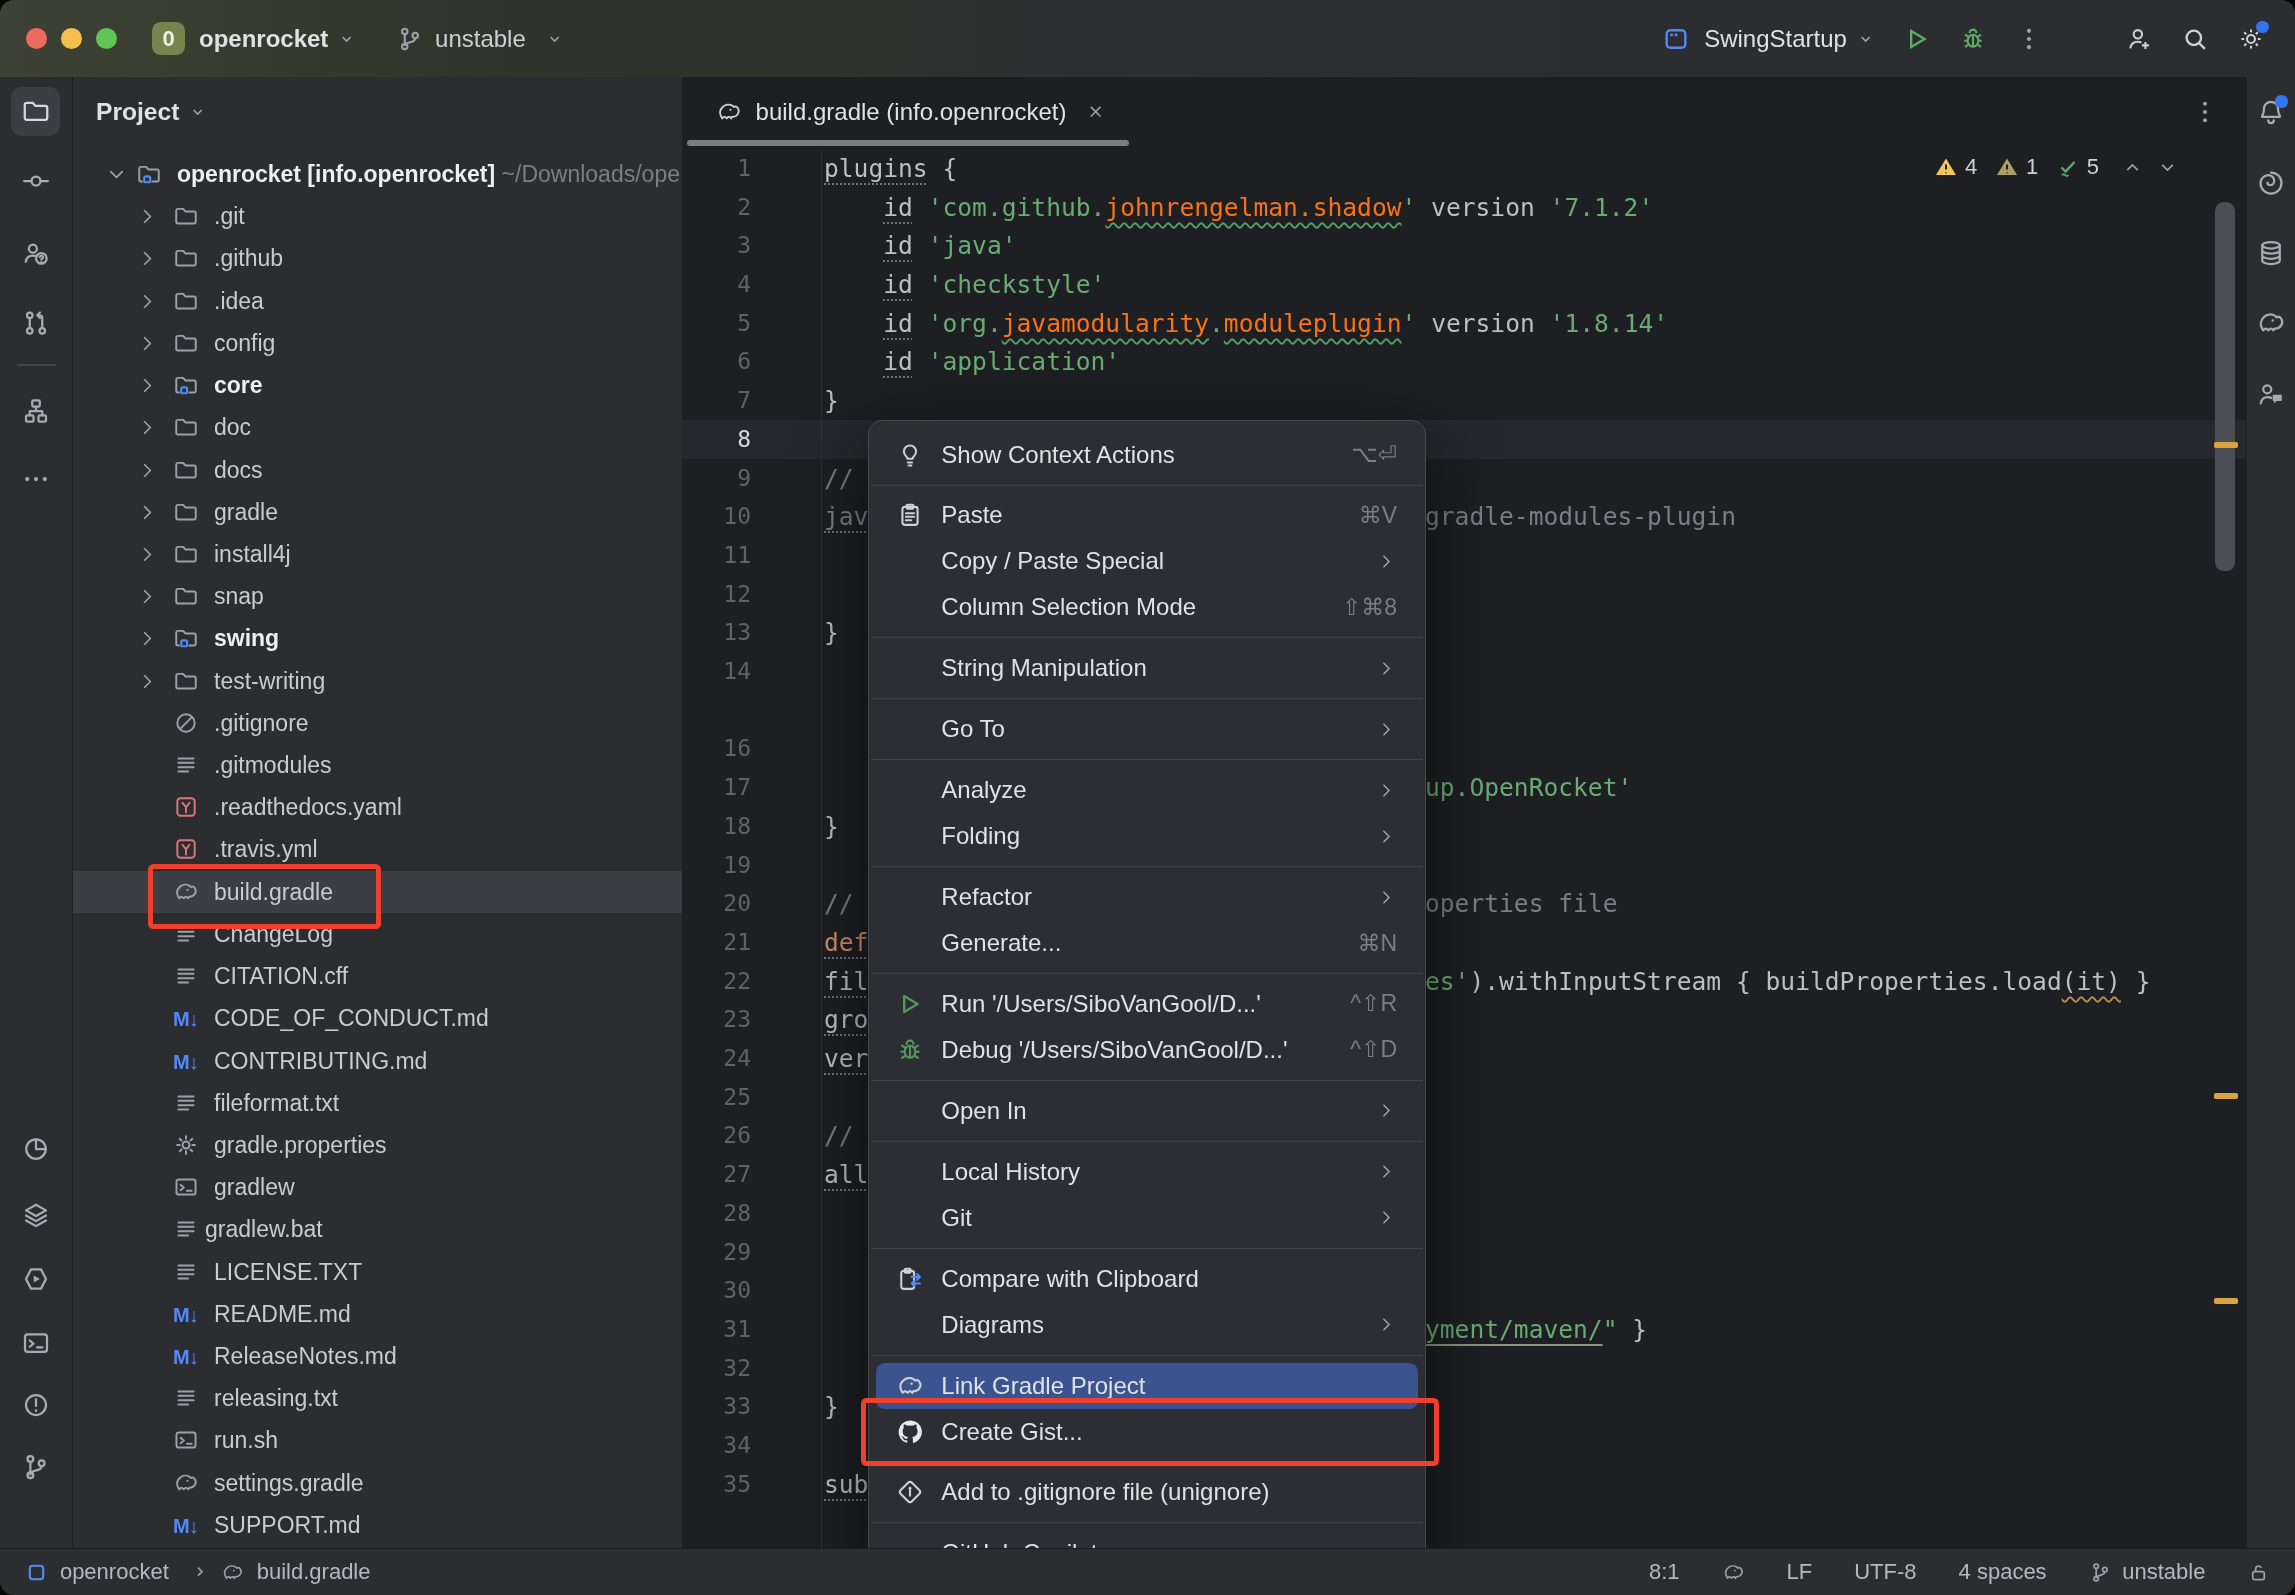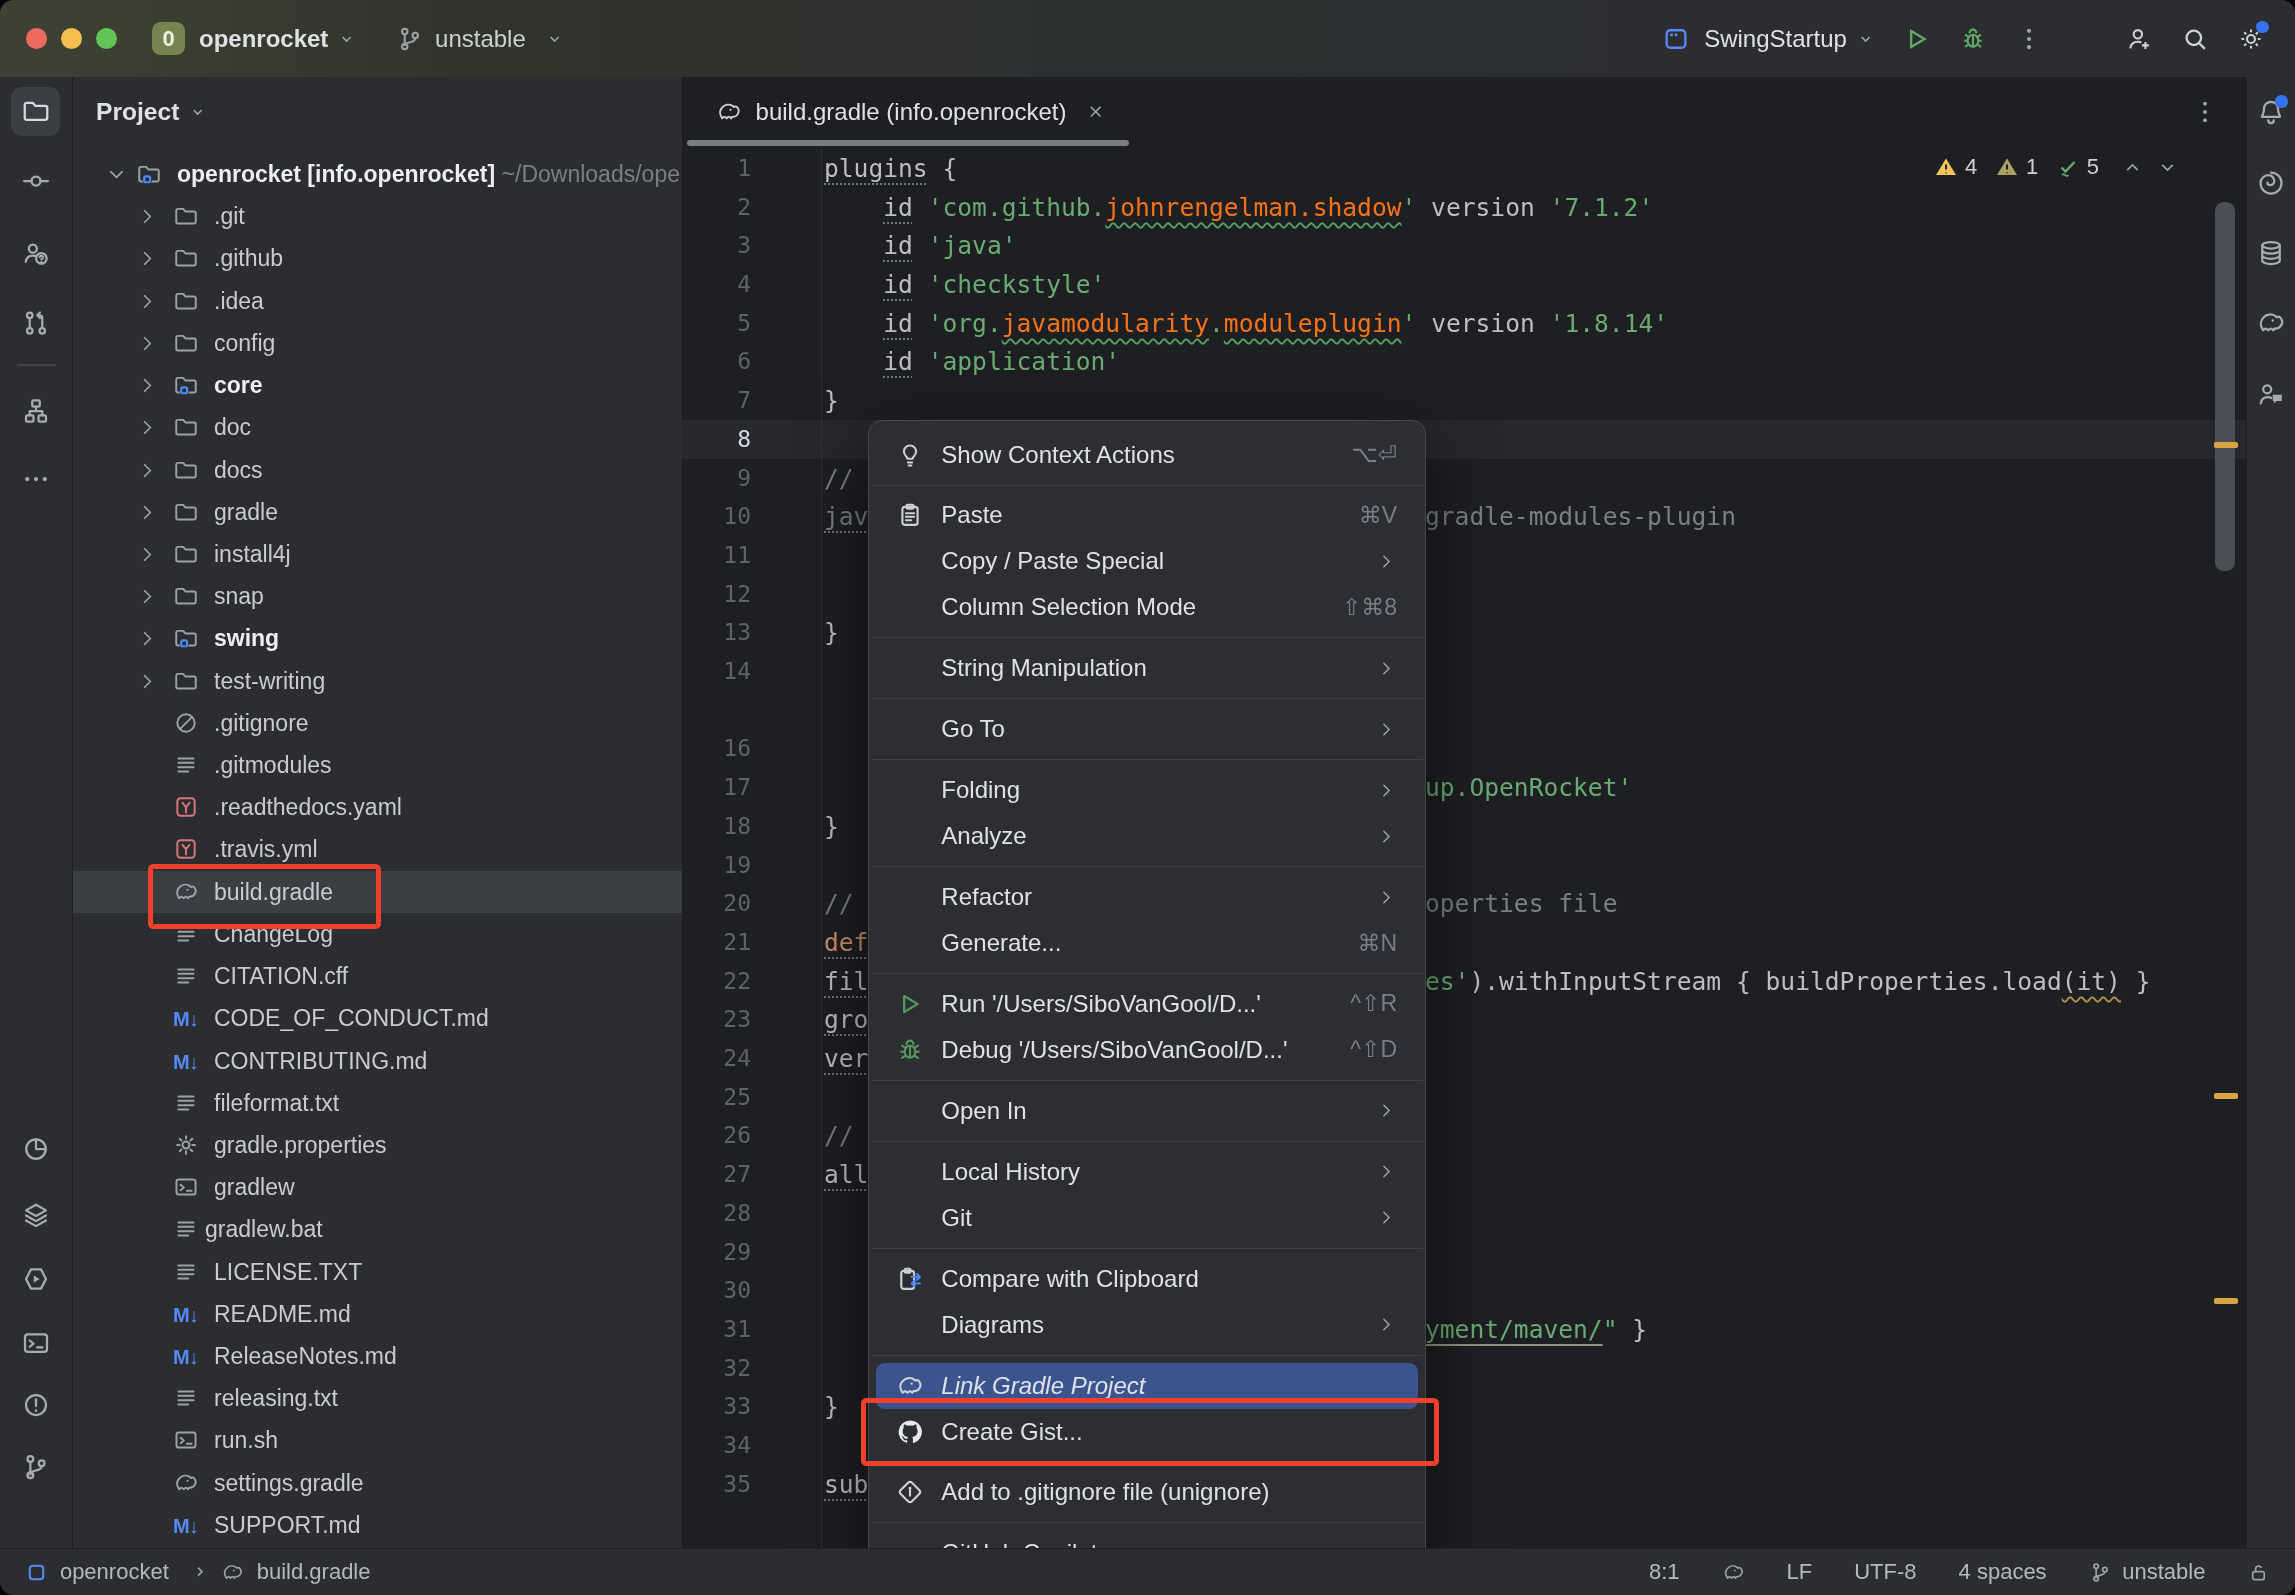--- a/index.html
+++ b/index.html
@@ -93,21 +93,21 @@
   .ctxmenu{position:absolute;left:868px;top:420px;width:556px;height:1249px;background:#2c2e33;
            border:0.9px solid #47494e;border-radius:14px;box-shadow:0 23px 70px rgba(0,0,0,.6);
            padding:10.6px 0;z-index:40;overflow:hidden;}
   .mi{height:46px;display:flex;align-items:center;padding:0 21px 0 19.3px;font-size:24px;color:#dfe1e5;margin:0 7px;border-radius:8.8px;}
   .mi-ic{width:30px;height:30px;margin-right:16px;flex:none;display:inline-flex;align-items:center;justify-content:center;color:#ced0d6;}
   .mi-ic svg{width:28px;height:28px}
   .mi-label{flex:1;white-space:nowrap;}
   .mi-short{color:#7a7e85;font-size:23px;margin-left:26px;font-family:"Liberation Sans",sans-serif;}
   .mi-sub{color:#9da0a8;display:inline-flex;margin-left:26px}
   .mi-sub svg{width:21px;height:21px}
-  .mi.selected{background:#3b5490;font-style:italic;}
+  .mi.selected{background:#3b5490;}
   .mdiv{height:0.9px;background:#3e4045;margin:7px 1.8px;}
   
   .statusbar{position:absolute;left:0;right:0;bottom:0;height:46px;background:#2b2d30;border-top:0.9px solid #1e1f22;
              display:flex;align-items:center;font-size:22px;color:#b4b8bf;padding:0 24.6px;z-index:45;}
   .sb-left{display:flex;align-items:center;gap:12.3px;}
   .sb-left .icw svg{width:23px;height:23px}
   .sb-right{margin-left:auto;display:flex;align-items:center;gap:42px;}
   .sb-item{display:flex;align-items:center;gap:10.6px;white-space:nowrap;}
   .sb-item svg{width:23px;height:23px}
   
@@ -695,30 +695,30 @@
         <span class="mi-label">Go To</span>
         <span class="mi-sub">
           <svg viewBox="0 0 24 24" fill="none" stroke="currentColor" stroke-width="1.8" stroke-linecap="round" stroke-linejoin="round">
             <path d="M9 6l6 6-6 6"></path>
           </svg>
         </span>
       </div>
       <div class="mdiv"></div>
       <div class="mi">
         <span class="mi-ic"></span>
+        <span class="mi-label">Analyze</span>
+        <span class="mi-sub">
+          <svg viewBox="0 0 24 24" fill="none" stroke="currentColor" stroke-width="1.8" stroke-linecap="round" stroke-linejoin="round">
+            <path d="M9 6l6 6-6 6"></path>
+          </svg>
+        </span>
+      </div>
+      <div class="mi">
+        <span class="mi-ic"></span>
         <span class="mi-label">Folding</span>
-        <span class="mi-sub">
-          <svg viewBox="0 0 24 24" fill="none" stroke="currentColor" stroke-width="1.8" stroke-linecap="round" stroke-linejoin="round">
-            <path d="M9 6l6 6-6 6"></path>
-          </svg>
-        </span>
-      </div>
-      <div class="mi">
-        <span class="mi-ic"></span>
-        <span class="mi-label">Analyze</span>
         <span class="mi-sub">
           <svg viewBox="0 0 24 24" fill="none" stroke="currentColor" stroke-width="1.8" stroke-linecap="round" stroke-linejoin="round">
             <path d="M9 6l6 6-6 6"></path>
           </svg>
         </span>
       </div>
       <div class="mdiv"></div>
       <div class="mi">
         <span class="mi-ic"></span>
         <span class="mi-label">Refactor</span>

